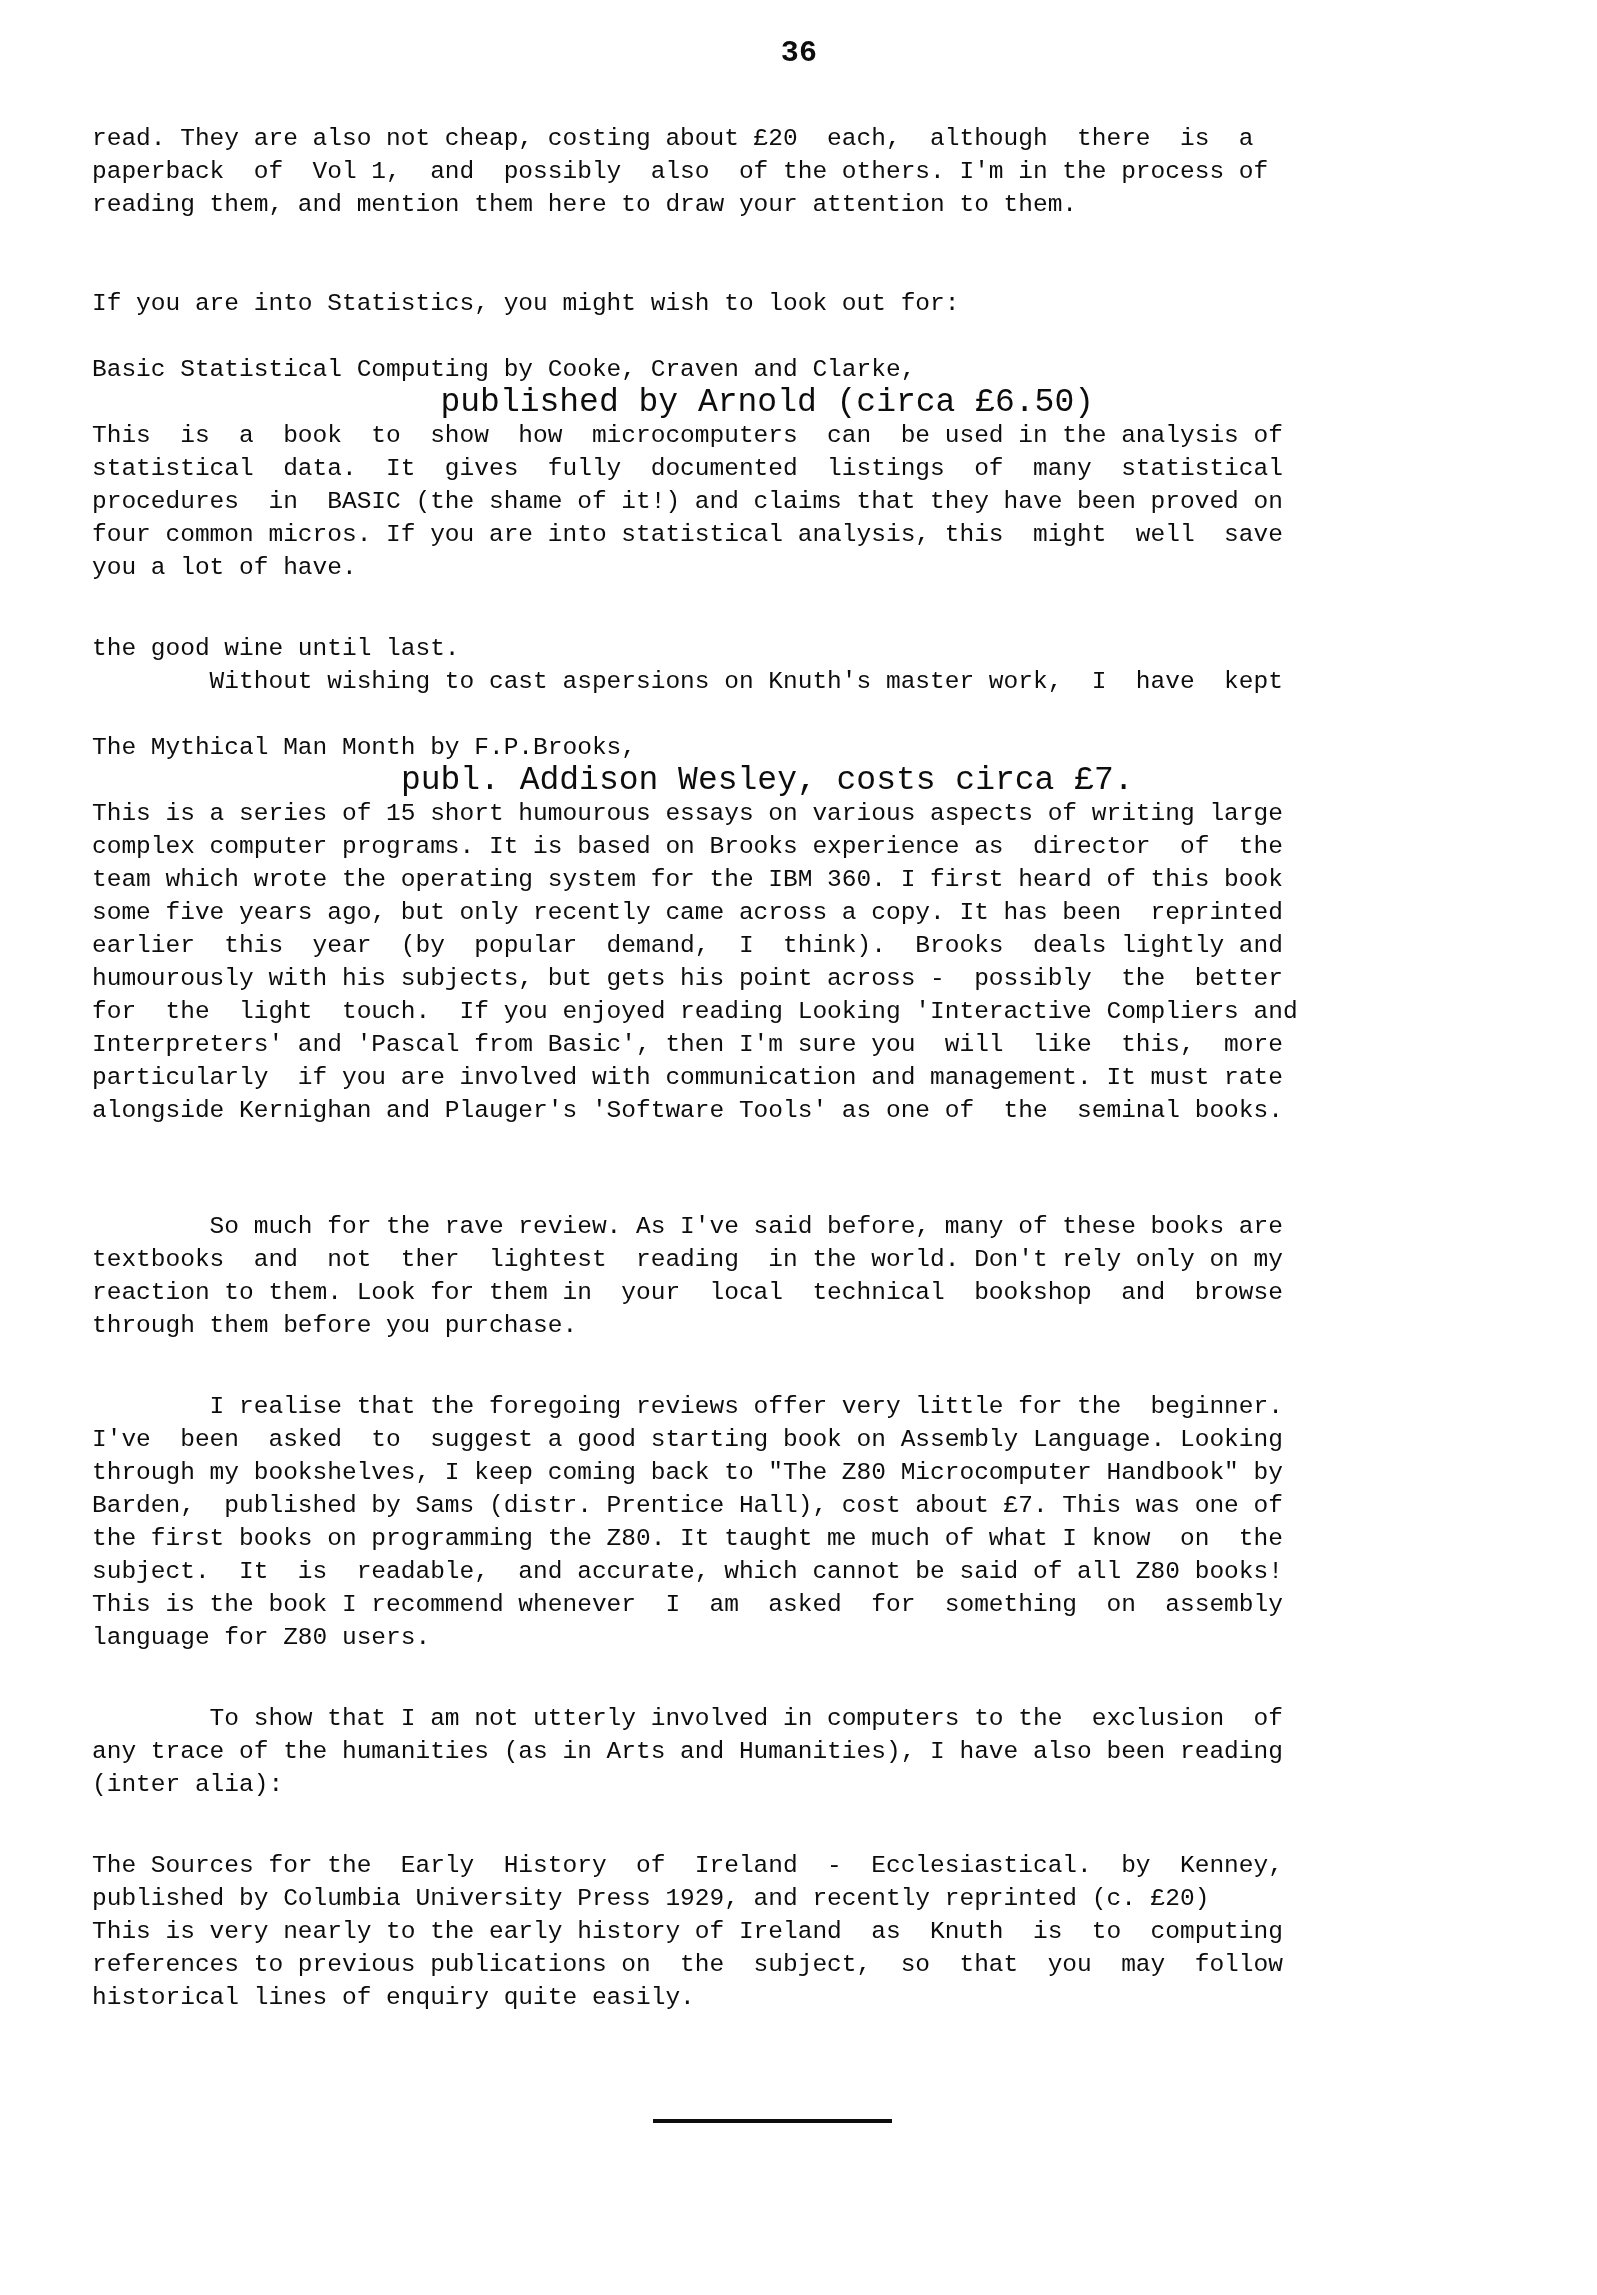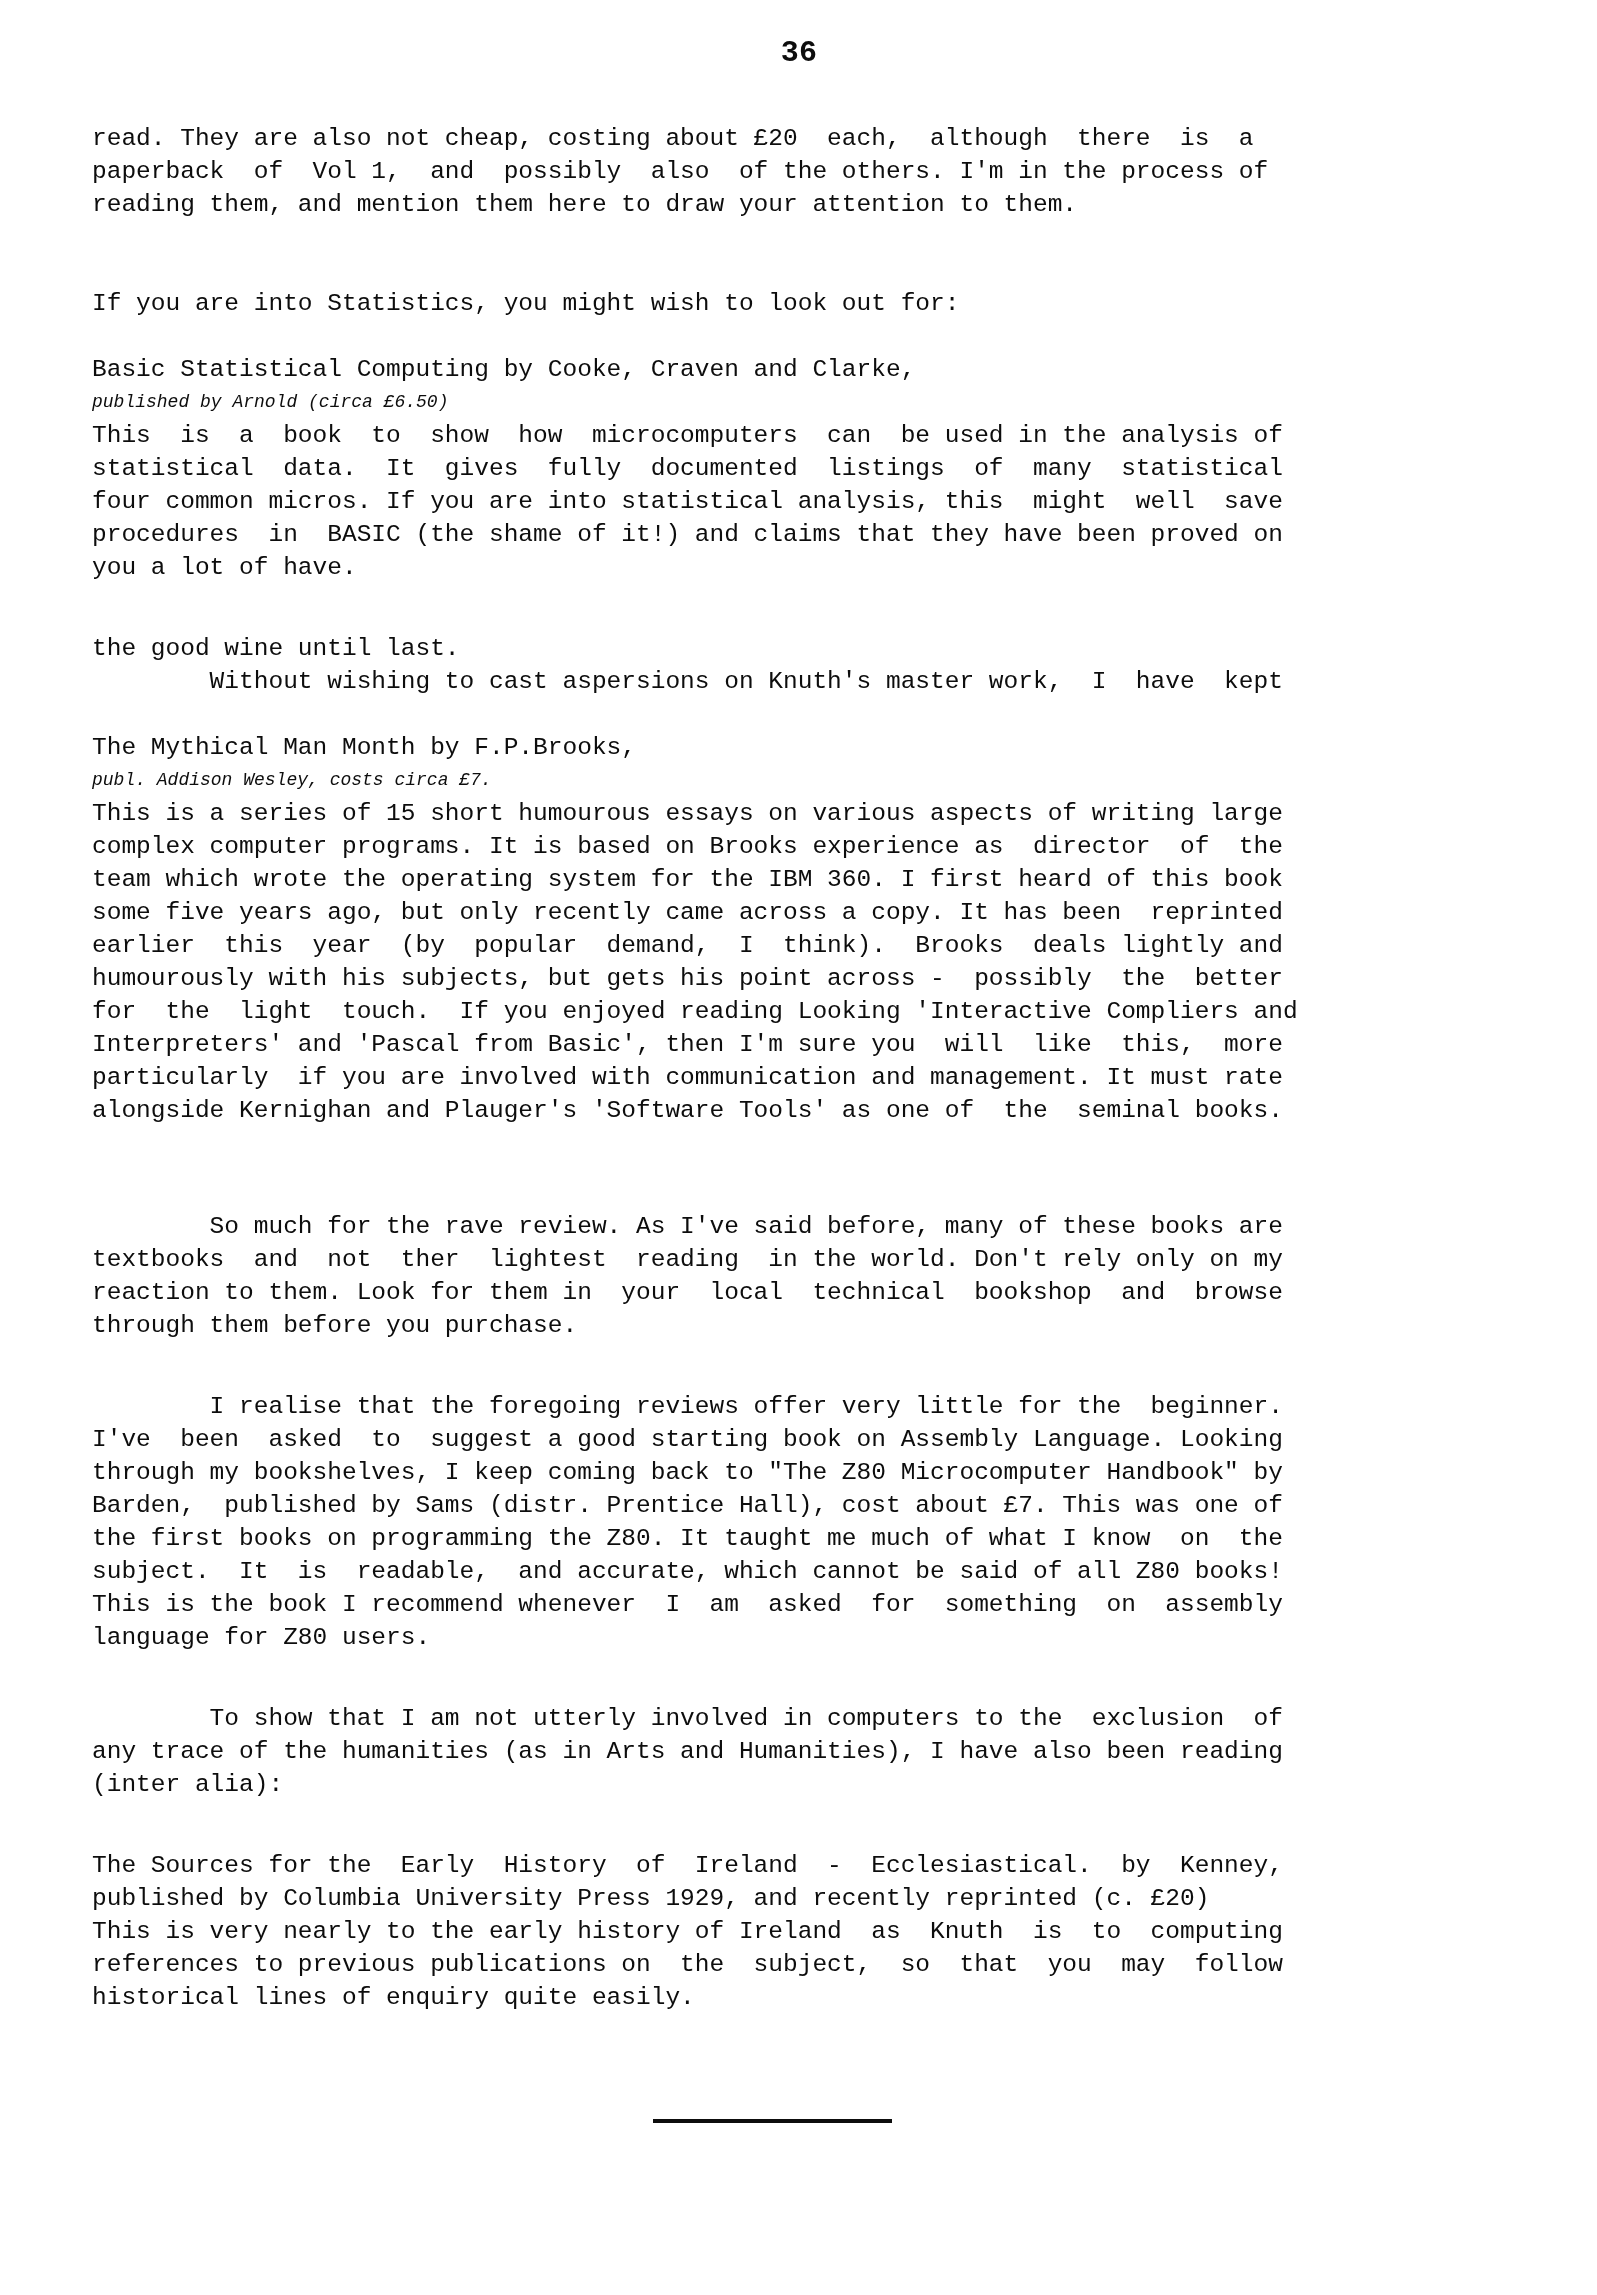--- a/index.html
+++ b/index.html
@@ -42,27 +42,26 @@
     height: 33px;
     white-space: pre;
     letter-spacing: 0px;
   }
   .gap-sm  { margin-top: 33px; }
   .gap-md  { margin-top: 48px; }
   .gap-lg  { margin-top: 66px; }
   .gap-xl  { margin-top: 83px; }
   .indent-right {
     display: block;
-    text-align: left;
+    text-align: center;
     white-space: pre;
-    font-size: 18px;
+    font-size: 33px;
     line-height: 33px;
     height: 33px;
     padding-right: 5.5px;
-    font-style: italic;
   }
   #rule {
     position: absolute;
     left: 653px;
     top: 2119px;
     width: 239px;
     height: 4.1px;
     background: #0d0d0d;
   }
 </style>
@@ -83,22 +82,22 @@
 
     <div class="para gap-lg">
       <span class="line">If you are into Statistics, you might wish to look out for:</span>
     </div>
 
     <div class="para gap-sm">
       <span class="line">Basic Statistical Computing by Cooke, Craven and Clarke,</span>
       <span class="indent-right">published by Arnold (circa £6.50)</span>
       <span class="line">This  is  a  book  to  show  how  microcomputers  can  be used in the analysis of</span>
       <span class="line">statistical  data.  It  gives  fully  documented  listings  of  many  statistical</span>
+      <span class="line">procedures  in  BASIC (the shame of it!) and claims that they have been proved on</span>
       <span class="line">four common micros. If you are into statistical analysis, this  might  well  save</span>
-      <span class="line">procedures  in  BASIC (the shame of it!) and claims that they have been proved on</span>
       <span class="line">you a lot of have.</span>
     </div>
 
     <div class="para gap-md">
       <span class="line">the good wine until last.</span>
       <span class="line">        Without wishing to cast aspersions on Knuth's master work,  I  have  kept</span>
     </div>
 
     <div class="para gap-sm">
       <span class="line">The Mythical Man Month by F.P.Brooks,</span>

